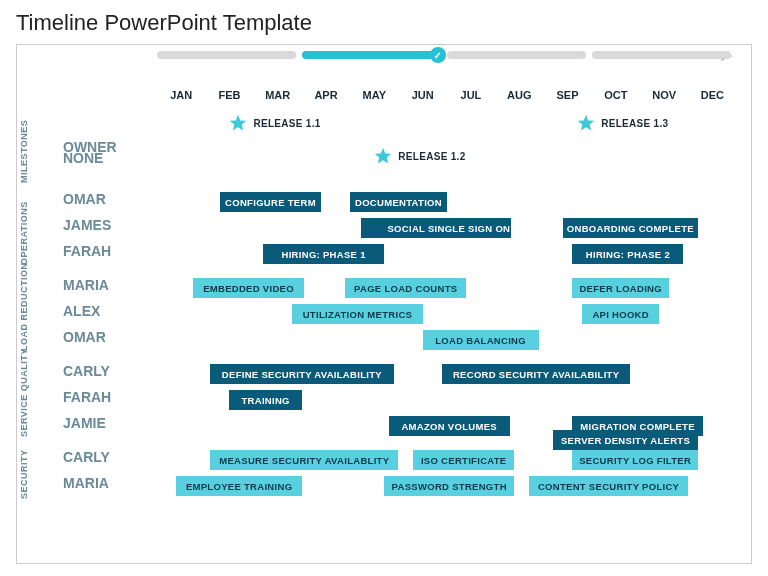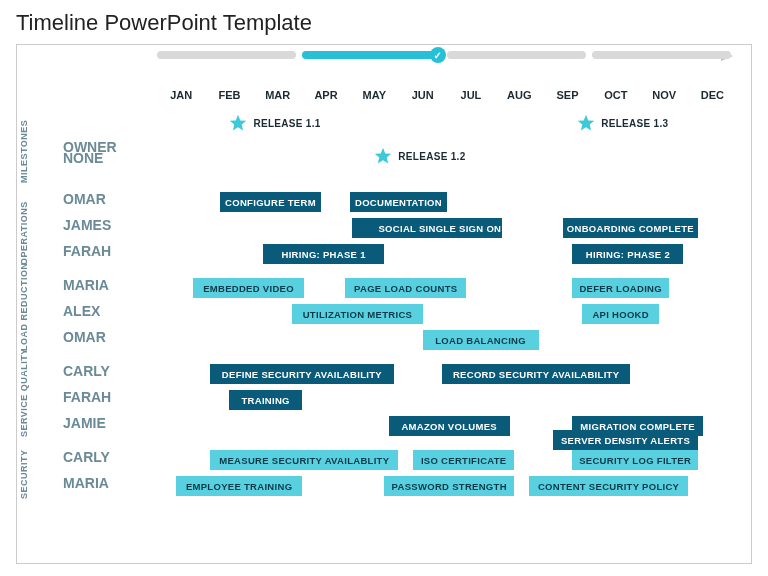--- a/index.html
+++ b/index.html
@@ -87,21 +87,21 @@
           <div class="owner">OWNER<br>NONE</div>
         </div>
         <div class="section-label" style="top: 156px;">OPERATIONS</div>
         <div class="row" style="top: 82px;">
           <div class="owner">OMAR</div>
           <div class="task dark" style="left: 333.2px; width: 96.6px;">DOCUMENTATION</div>
           <div class="task dark" style="left: 202.79px; width: 101.43px;">CONFIGURE TERM</div>
         </div>
         <div class="row" style="top: 108px;">
           <div class="owner">JAMES</div>
-          <div class="task dark" style="left: 335px; width: 149.73px; padding-left: 32px;">SOCIAL SINGLE SIGN ON</div>
+          <div class="task dark" style="left: 344px; width: 149.73px; padding-left: 32px;">SOCIAL SINGLE SIGN ON</div>
           <div class="task dark" style="left: 545.72px; width: 135.24px;">ONBOARDING COMPLETE</div>
         </div>
         <div class="row" style="top: 134px;">
           <div class="owner">FARAH</div>
           <div class="task dark" style="left: 246.26px; width: 120.75px;">HIRING: PHASE 1</div>
           <div class="task dark" style="left: 555.38px; width: 111.09px;">HIRING: PHASE 2</div>
         </div>
         <div class="section-label" style="top: 242px;">LOAD REDUCTION</div>
         <div class="row" style="top: 168px;">
           <div class="owner">MARIA</div>

